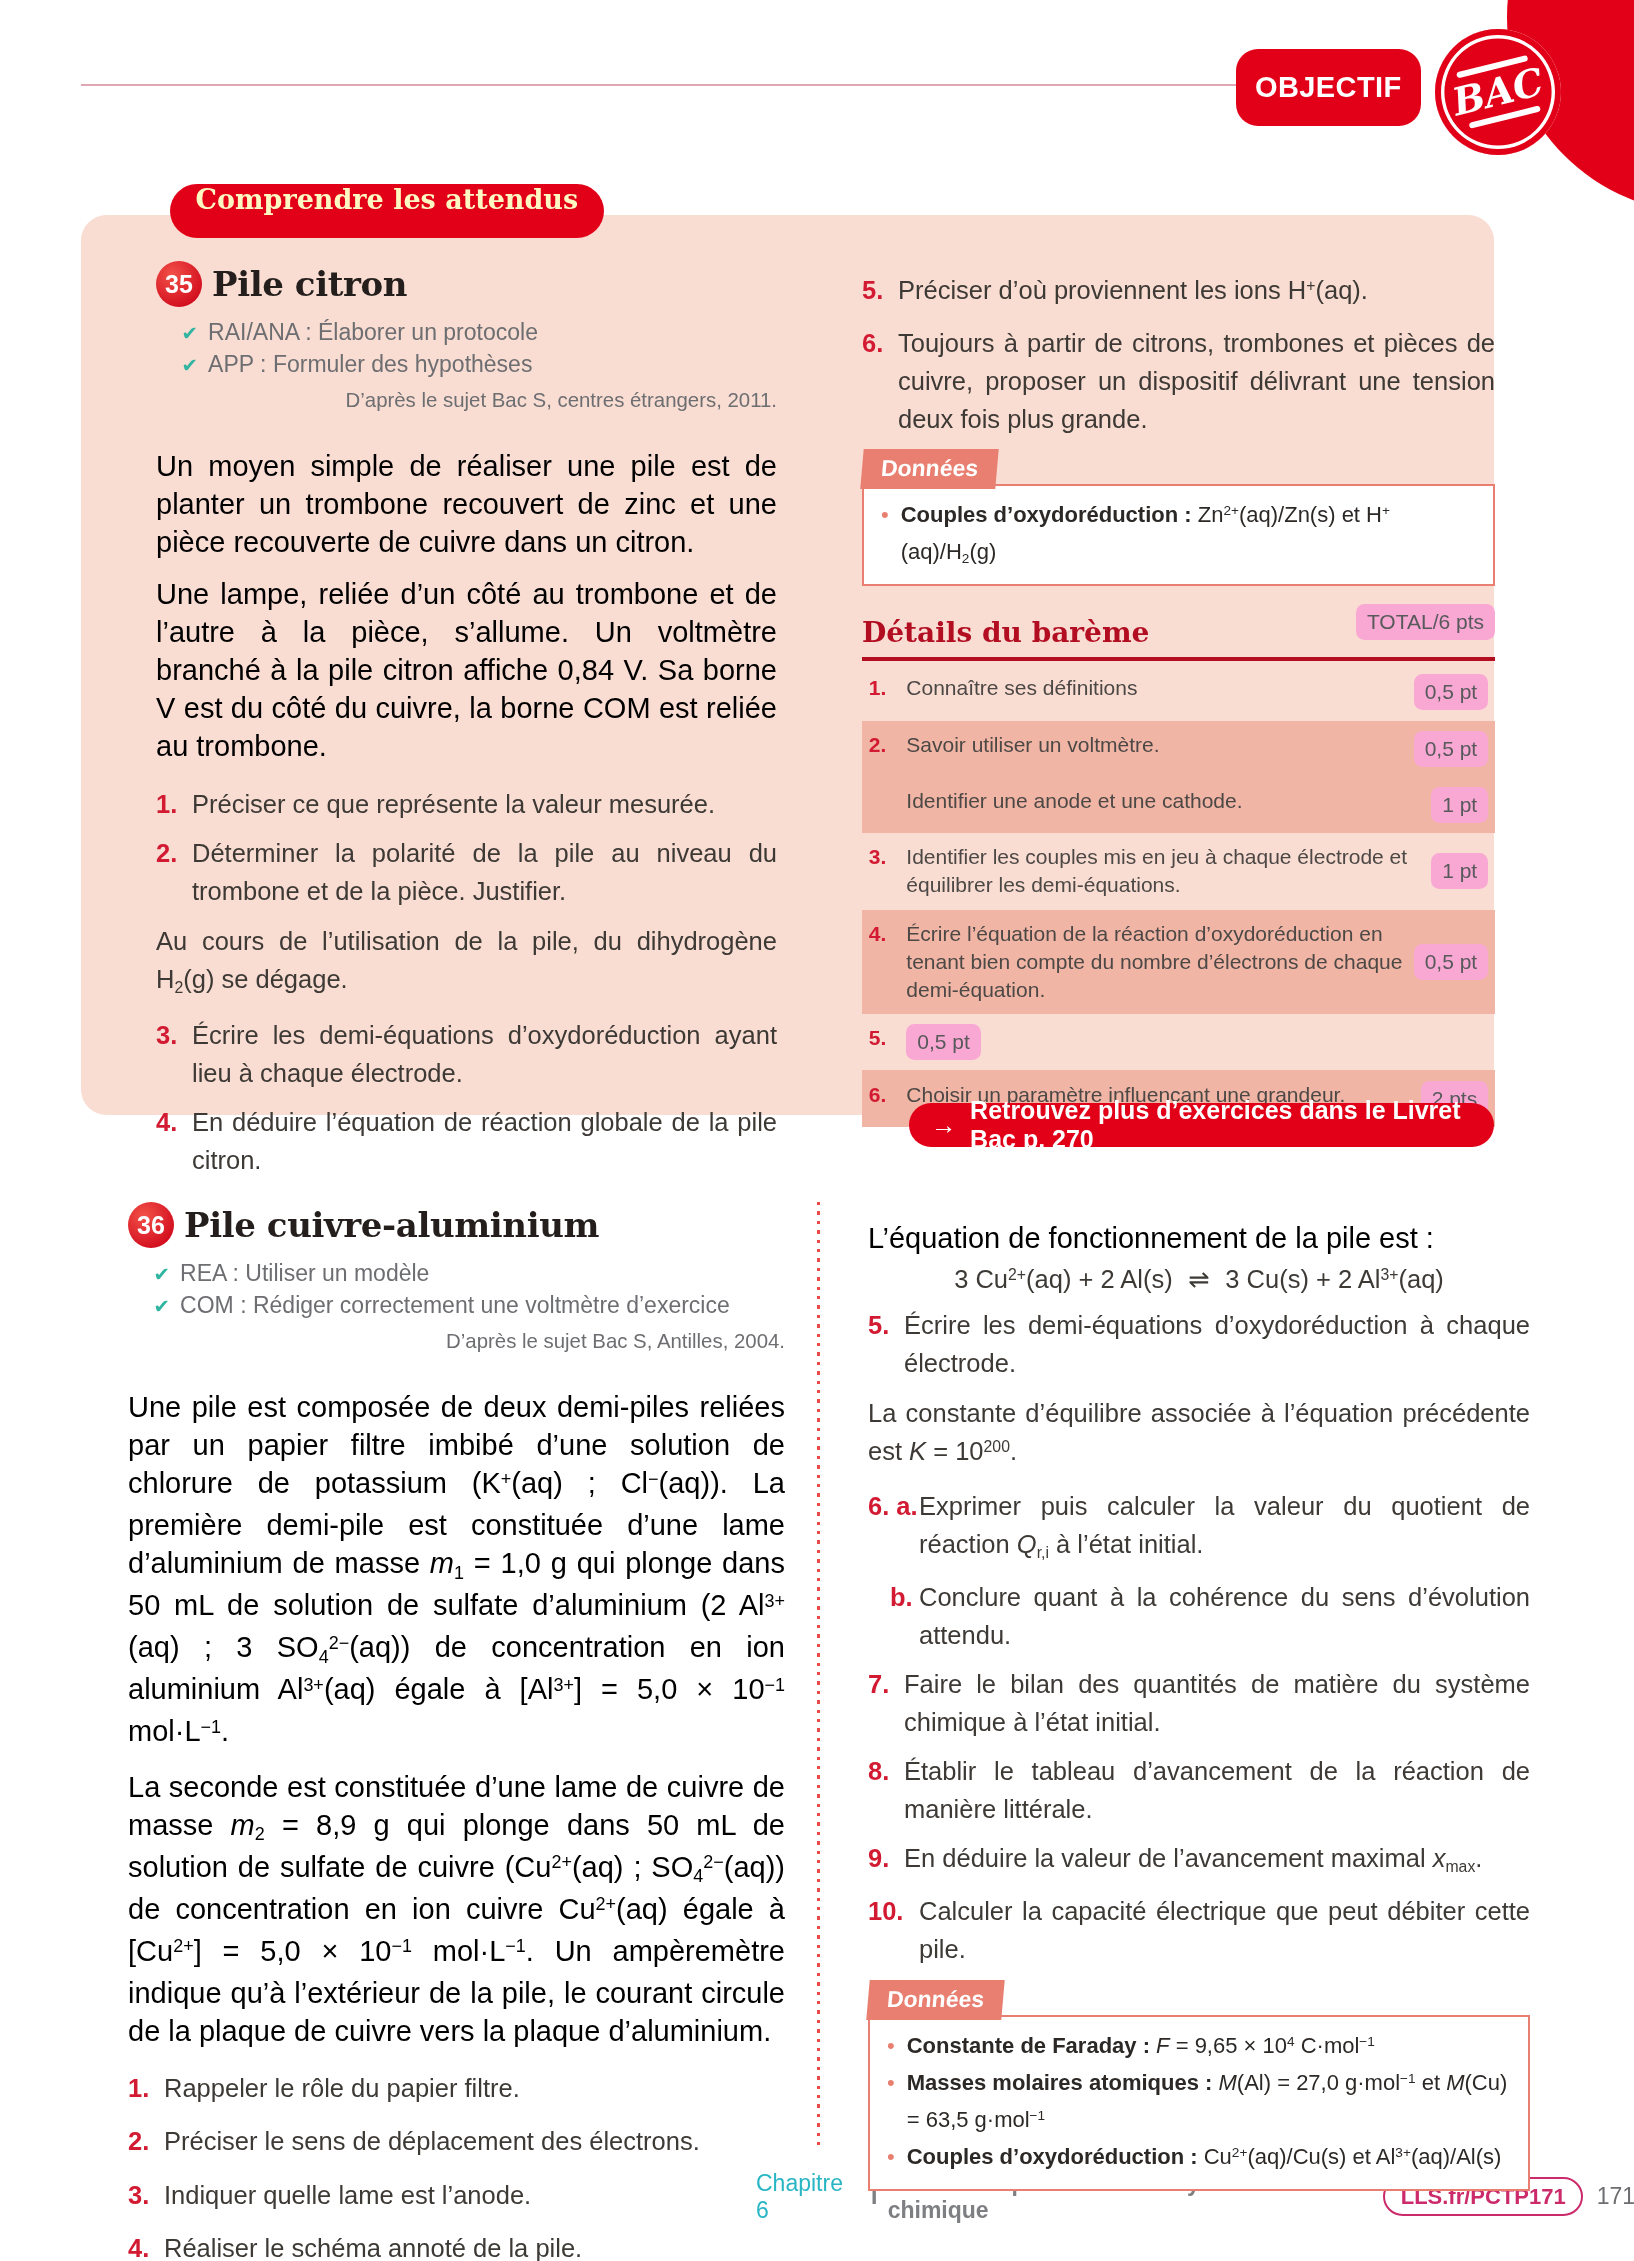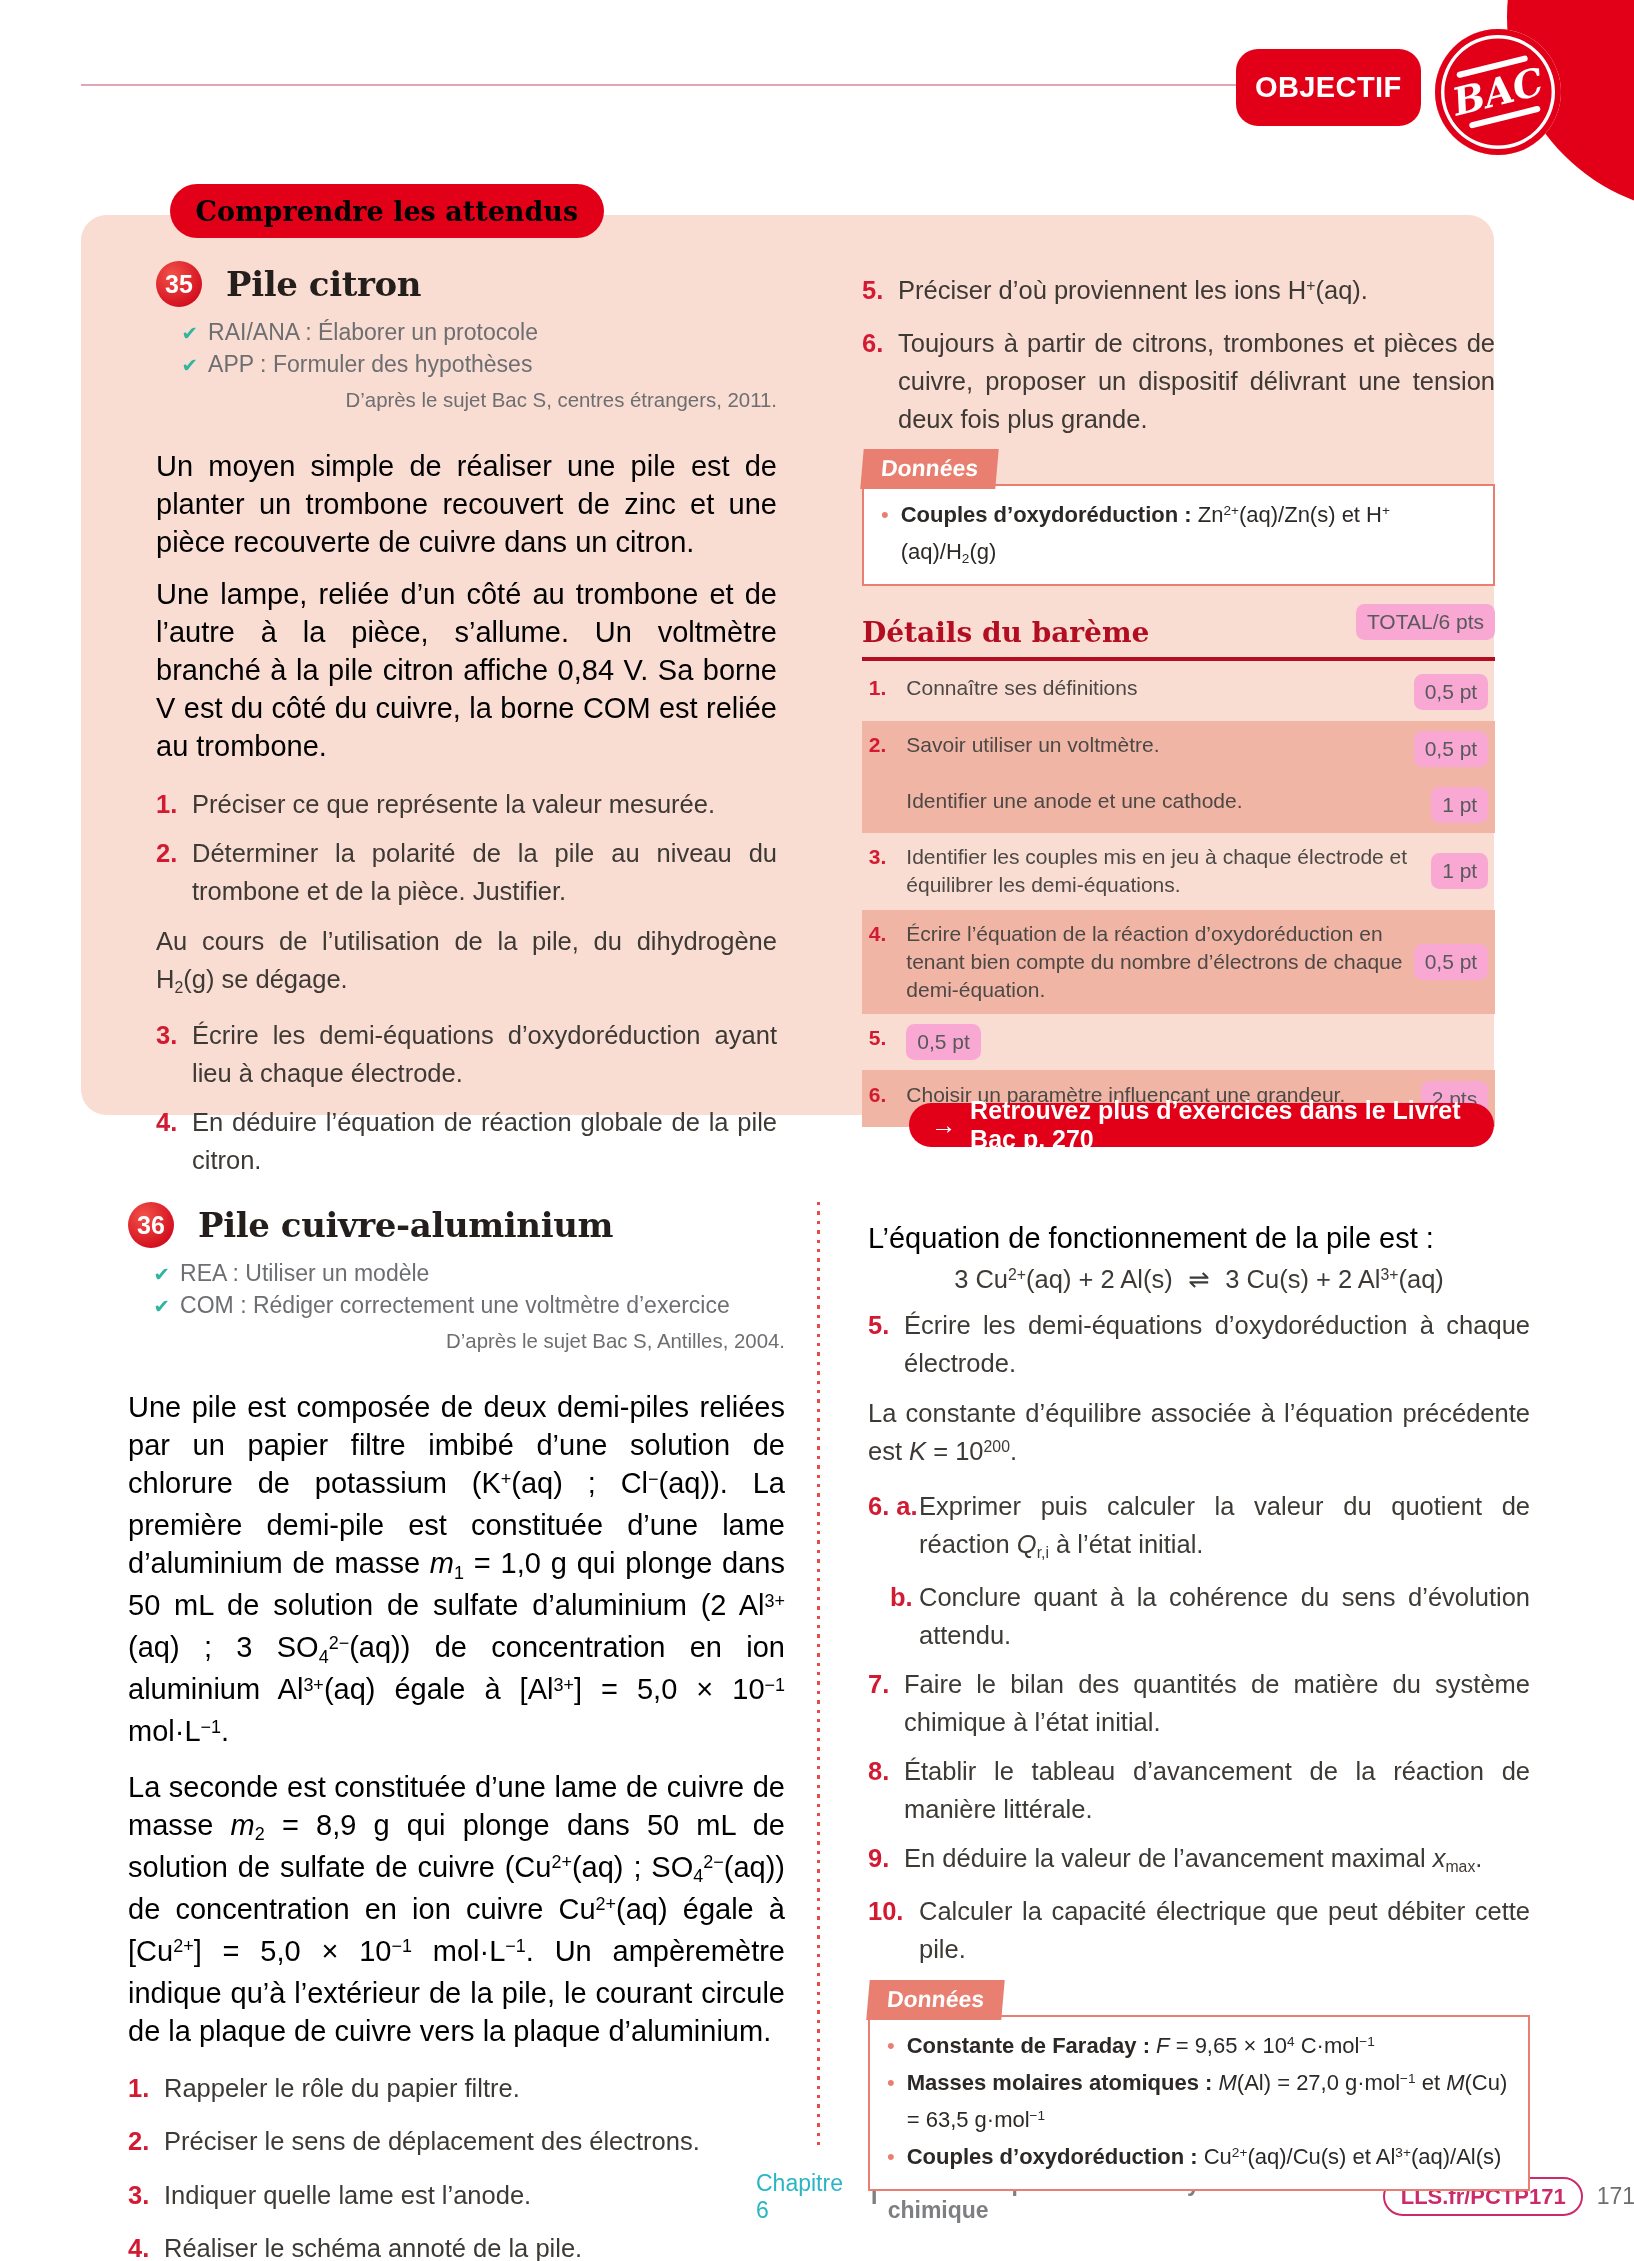--- a/index.html
+++ b/index.html
@@ -15,25 +15,25 @@
   .top-rule { position:absolute; left:81px; top:84px; width:1158px; height:1.7px; background:#e0a6b3; }
   .corner-blob { position:absolute; left:1507px; top:-179px; width:392px; height:392px; border-radius:50%; background:#e20019; }
   .objectif-pill { position:absolute; left:1236px; top:49px; height:77px; padding:16px 19px; background:#e20019; border-radius:22px; display:flex; align-items:center; justify-content:center; color:#fff; font-weight:700; font-size:29px; letter-spacing:0.4px; }
   .bac-badge { position:absolute; left:1435px; top:29px; width:126px; height:126px; border-radius:50%; background:#e20019; box-shadow: inset 0 0 0 6px #e20019, inset 0 0 0 9.4px #ffffff; }
   .bac-inner { position:absolute; inset:0; display:flex; flex-direction:column; align-items:center; justify-content:center; gap:4.3px; transform:rotate(-14deg); }
   .bac-bar { width:73px; height:6px; background:#fff; border-radius:3.4px; }
   .bac-text { color:#fff; font-family:"DejaVu Serif", serif; font-style:italic; font-weight:700; font-size:38px; line-height:38px; }
 
   
   .pink-box { position:absolute; left:81px; top:215px; width:1413px; height:900px; background:#f9dcd2; border-radius:25.5px; }
-  .banner-pill { position:absolute; left:170px; top:184px; height:54px; padding:0 25.5px; background:#e20019; border-radius:27px; display:flex; align-items:center; color:#000000; font-family:"DejaVu Serif", serif; font-weight:700; font-size:27px; }
+  .banner-pill { position:absolute; left:170px; top:184px; height:54px; padding:0 25.5px; background:#e20019; border-radius:27px; display:flex; align-items:flex-start; color:#fef9c3; font-family:"DejaVu Serif", serif; font-weight:700; font-size:27px; }
 
   
   .col { position:absolute; }
-  .ex-head { display:flex; align-items:center; gap:24px; margin-bottom:10.2px; }
+  .ex-head { display:flex; align-items:center; gap:10px; margin-bottom:10.2px; }
   .ex-num { flex:none; width:46px; height:46px; border-radius:50%; background:radial-gradient(circle at 35% 30%, #f25148, #d30f1f 75%); color:#fff; font-weight:700; font-size:25px; display:flex; align-items:center; justify-content:center; }
   .ex-title { font-family:"DejaVu Serif", serif; font-weight:700; font-size:34px; color:#241f1c; letter-spacing:-0.4px; }
   .skill { color:#6d6e71; font-size:23px; line-height:31px; padding-left:25.5px; }
   .check { color:#2fb5a0; margin-right:10.2px; font-size:19.6px; }
   .source { color:#6d6e71; font-size:20.4px; line-height:25.5px; text-align:right; margin-top:6.8px; margin-bottom:34px; }
   .body-p { font-size:29px; line-height:38px; color:#000000; text-align:justify; margin-bottom:13.6px; }
   .q { font-size:25.5px; line-height:38px; color:#3d3935; text-align:justify; position:relative; padding-left:36px; margin-bottom:11px; }
   .q .q-num { position:absolute; left:0; top:0; color:#d21b32; font-weight:700; }
   .q.q-wide { padding-left:51px; }
   .q.q-sub { padding-left:51px; }

